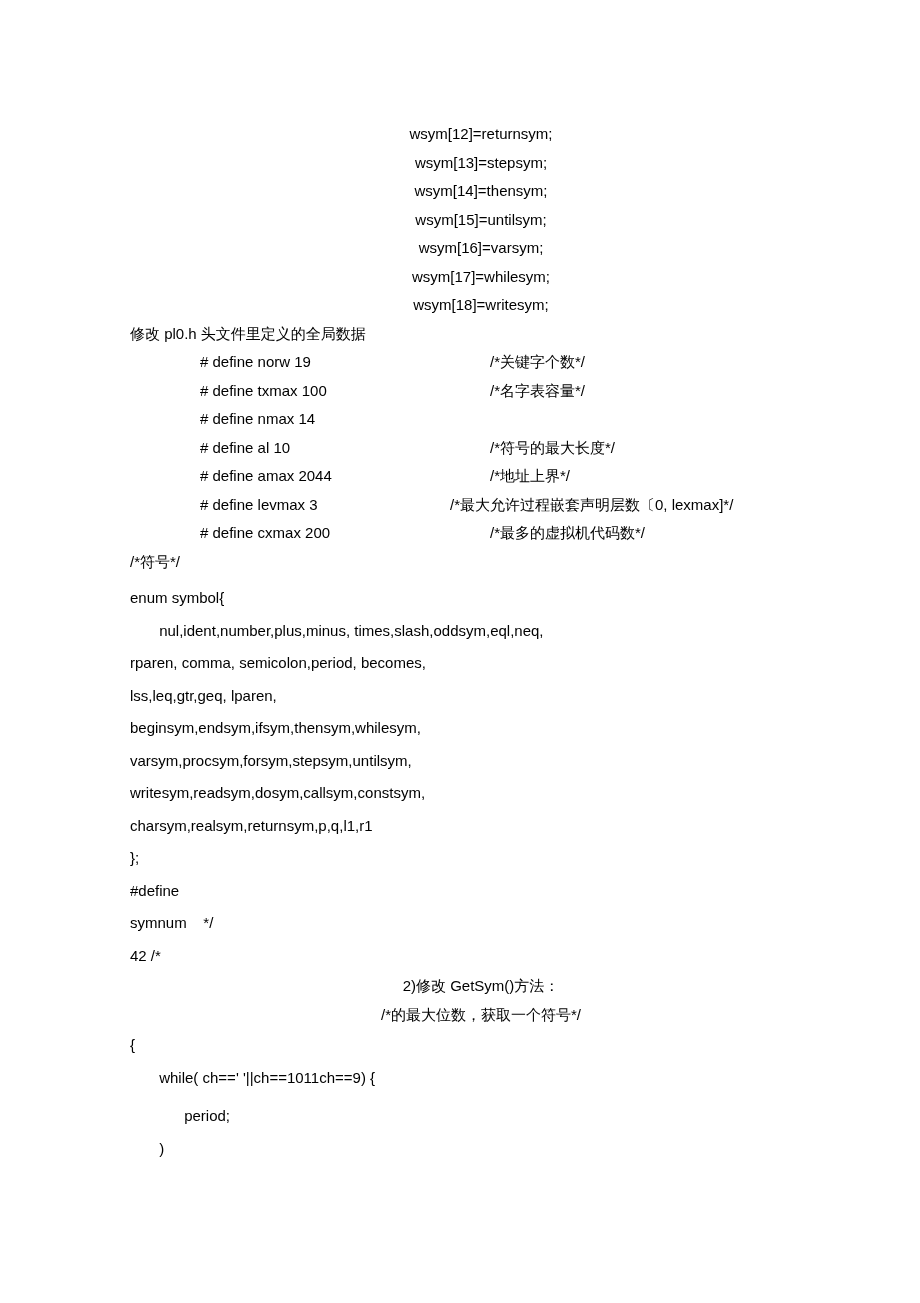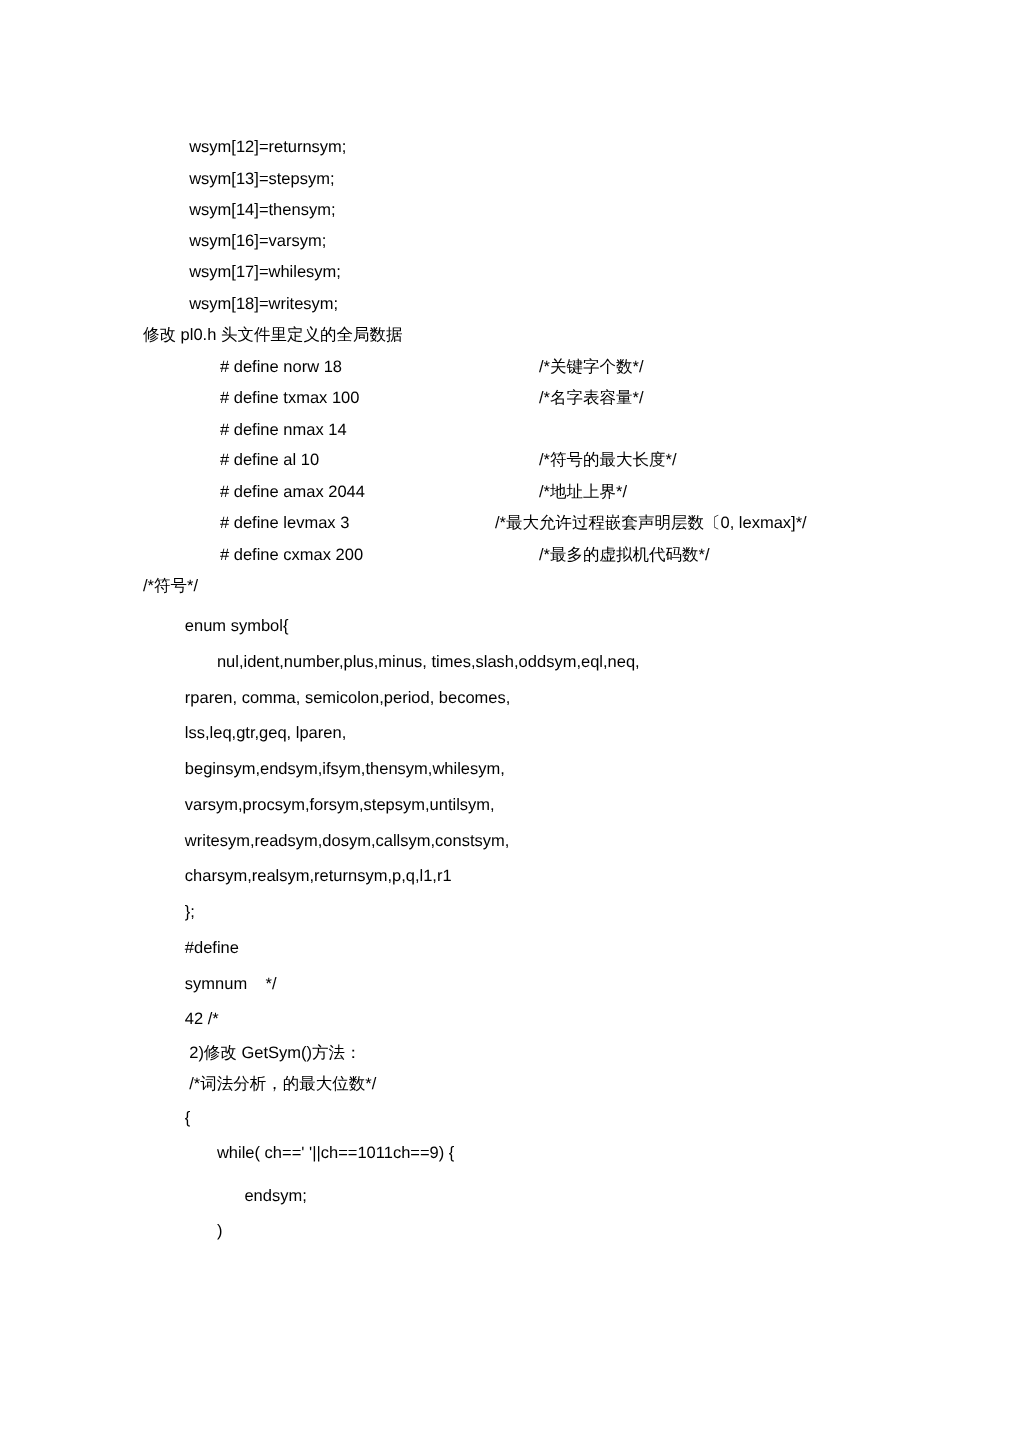--- a/index.html
+++ b/index.html
@@ -8,52 +8,53 @@
     background: #ffffff;
     font-family: Arial, "Microsoft YaHei", sans-serif;
     font-size: 15px;
     color: #000000;
     width: 920px;
   }
   .page {
     padding: 120px 130px 60px 130px;
     line-height: 1.9;
   }
-  .indent1 { padding-left: 42px; }
+  .indent1 { padding-left: 42px; text-align: center; }
   .row {
     display: flex;
     align-items: baseline;
   }
   .row .left {
     flex: 0 0 290px;
     padding-left: 70px;
   }
   .row .right {
     flex: 1;
   }
   .line { white-space: pre; }
-  .spaced { padding-top: 2px; padding-bottom: 2px; margin-left: 38px; }
+  .spaced { padding-top: 2px; padding-bottom: 2px; }
   .gap { margin-top: 6px; }
 </style>
 </head>
 <body>
 
 <div class="page">
 
   <div class="indent1">wsym[12]=returnsym;</div>
   <div class="indent1">wsym[13]=stepsym;</div>
   <div class="indent1">wsym[14]=thensym;</div>
+  <div class="indent1">wsym[15]=untilsym;</div>
   <div class="indent1">wsym[16]=varsym;</div>
   <div class="indent1">wsym[17]=whilesym;</div>
   <div class="indent1">wsym[18]=writesym;</div>
 
   <div>修改 pl0.h 头文件里定义的全局数据</div>
 
   <div class="row">
-    <div class="left"># define norw 18</div>
+    <div class="left"># define norw 19</div>
     <div class="right">/*关键字个数*/</div>
   </div>
   <div class="row">
     <div class="left"># define txmax 100</div>
     <div class="right">/*名字表容量*/</div>
   </div>
   <div class="row">
     <div class="left"># define nmax 14</div>
   </div>
   <div class="row">
@@ -84,21 +85,21 @@
   <div class="line spaced">beginsym,endsym,ifsym,thensym,whilesym,</div>
   <div class="line spaced">varsym,procsym,forsym,stepsym,untilsym,</div>
   <div class="line spaced">writesym,readsym,dosym,callsym,constsym,</div>
   <div class="line spaced">charsym,realsym,returnsym,p,q,l1,r1</div>
   <div class="line spaced">};</div>
   <div class="line spaced">#define</div>
   <div class="line spaced">symnum    */</div>
   <div class="line spaced">42 /*</div>
 
   <div class="indent1">2)修改 GetSym()方法：</div>
-  <div class="indent1">/*词法分析，的最大位数*/</div>
+  <div class="indent1">/*的最大位数，获取一个符号*/</div>
 
   <div class="line spaced">{</div>
   <div class="line spaced">       while( ch==' '||ch==1011ch==9) {</div>
   <div class="gap"></div>
-  <div class="line spaced">             endsym;</div>
+  <div class="line spaced">             period;</div>
   <div class="line spaced">       )</div>
 
 </div>
 
 </body></html>

